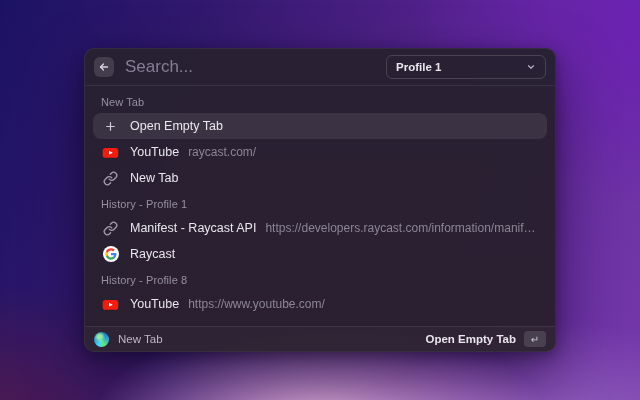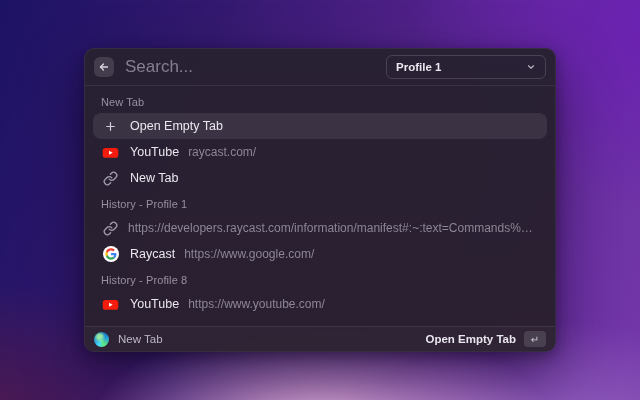--- a/index.html
+++ b/index.html
@@ -137,36 +137,36 @@
           <span class="title">New Tab</span>
         </div>
         <div class="section-header">History - Profile 1</div>
         <div class="row">
           <span class="icon-slot">
             <svg width="15" height="15" viewBox="0 0 24 24" fill="none" stroke="#a49eb0" stroke-width="2.1" stroke-linecap="round" stroke-linejoin="round">
               <path d="M10 13a5 5 0 0 0 7.54.54l3-3a5 5 0 0 0-7.07-7.07l-1.72 1.71"></path>
               <path d="M14 11a5 5 0 0 0-7.54-.54l-3 3a5 5 0 0 0 7.07 7.07l1.71-1.71"></path>
             </svg>
           </span>
+          <span class="title">Manifest - Raycast API</span>
           <span class="subtitle">https://developers.raycast.com/information/manifest#:~:text=Commands%20can...</span>
         </div>
         <div class="row">
           <span class="icon-slot">
             <svg width="16" height="16" viewBox="0 0 48 48">
               <circle cx="24" cy="24" r="24" fill="#fff"></circle>
               <g transform="translate(7,7) scale(0.708)">
                 <path fill="#EA4335" d="M24 9.5c3.54 0 6.71 1.22 9.21 3.6l6.85-6.85C35.9 2.38 30.47 0 24 0 14.62 0 6.51 5.38 2.56 13.22l7.98 6.19C12.43 13.72 17.74 9.5 24 9.5z"></path>
                 <path fill="#4285F4" d="M46.98 24.55c0-1.57-.15-3.09-.38-4.55H24v9.02h12.94c-.58 2.96-2.26 5.48-4.78 7.18l7.73 6c4.51-4.18 7.09-10.36 7.09-17.65z"></path>
                 <path fill="#FBBC05" d="M10.53 28.59c-.48-1.45-.76-2.99-.76-4.59s.27-3.14.76-4.59l-7.98-6.19C.92 16.46 0 20.12 0 24c0 3.88.92 7.54 2.56 10.78l7.97-6.19z"></path>
                 <path fill="#34A853" d="M24 48c6.48 0 11.93-2.13 15.89-5.81l-7.73-6c-2.15 1.45-4.92 2.3-8.16 2.3-6.26 0-11.57-4.22-13.47-9.91l-7.98 6.19C6.51 42.62 14.62 48 24 48z"></path>
               </g>
             </svg>
           </span>
           <span class="title">Raycast</span>
-          <span class="subtitle">https://www.google.com/</span>
         </div>
         <div class="section-header">History - Profile 8</div>
         <div class="row">
           <span class="icon-slot">
             <svg width="17" height="17" viewBox="0 0 24 24">
               <rect x="1" y="5.5" width="22" height="14" rx="4" fill="#f61c0d"></rect>
               <path d="M10 9.7v5.6l5.1-2.8z" fill="#fff"></path>
             </svg>
           </span>
           <span class="title">YouTube</span>

